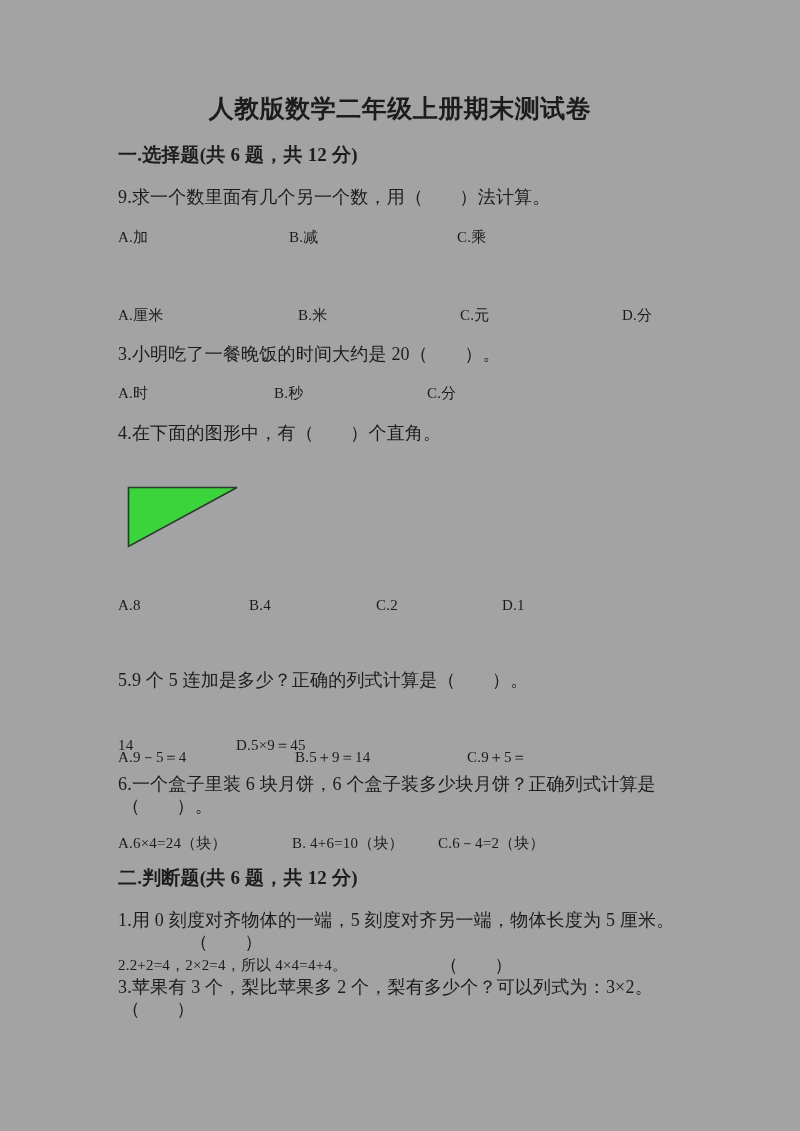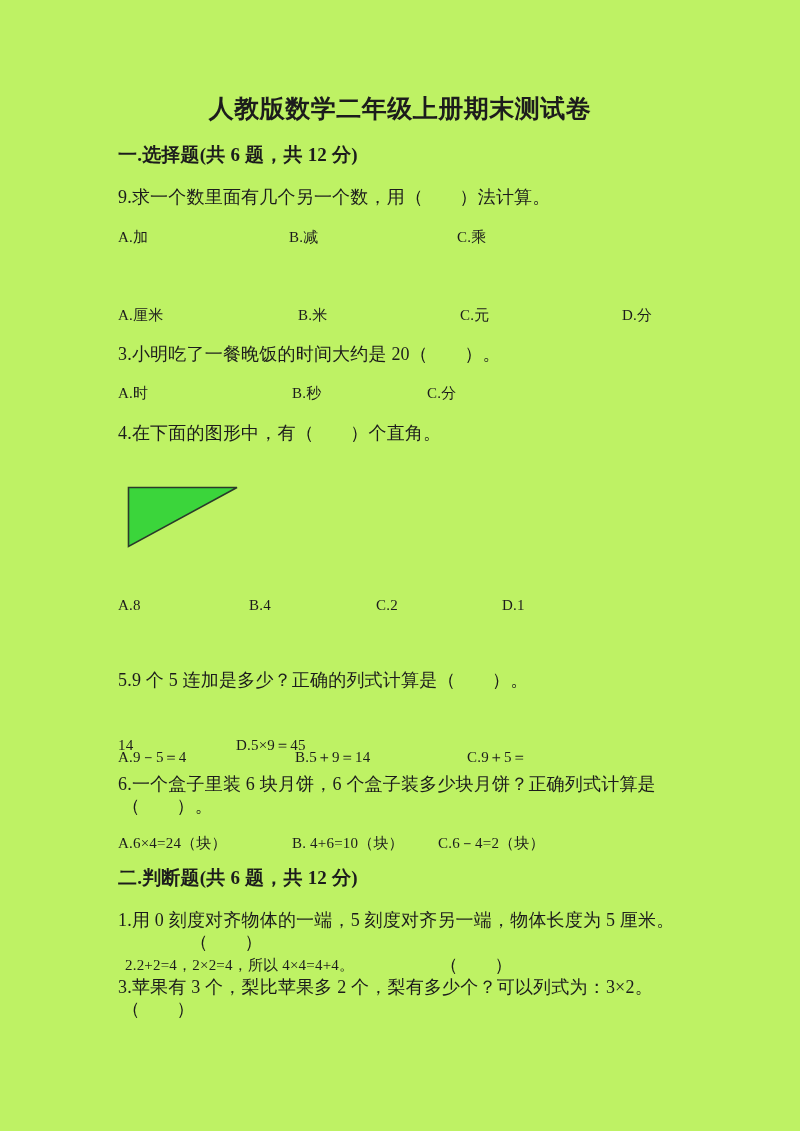--- a/index.html
+++ b/index.html
@@ -1,20 +1,20 @@
 <!DOCTYPE html>
 <html><head>
 <meta charset="utf-8">
 <style>
   html, body { margin: 0; padding: 0; background: #ffffff; }
   .page {
     position: relative;
     width: 800px;
     height: 1131px;
-    background: #bef264;
+    background: #a3a3a3;
     font-family: "Liberation Serif", "DejaVu Serif", serif;
     color: #1c1c1c;
     overflow: hidden;
   }
   .line {
     position: absolute;
     left: 118px;
     font-size: 18px;
     line-height: 22px;
     white-space: pre;
@@ -63,21 +63,21 @@
   <div class="line optrow" style="top:304px;">
     <span class="opt" style="left:0px;">A.厘米</span>
     <span class="opt" style="left:180px;">B.米</span>
     <span class="opt" style="left:342px;">C.元</span>
     <span class="opt" style="left:504px;">D.分</span>
   </div>
 
   <div class="line" style="top:343px;">3.小明吃了一餐晚饭的时间大约是 20（　　）。</div>
   <div class="line optrow" style="top:382px;">
     <span class="opt" style="left:0px;">A.时</span>
-    <span class="opt" style="left:174px;">B.秒</span>
+    <span class="opt" style="left:156px;">B.秒</span>
     <span class="opt" style="left:309px;">C.分</span>
   </div>
 
   <div class="line" style="top:422px;">4.在下面的图形中，有（　　）个直角。</div>
 
   <svg class="fig" style="left:127px; top:486px;" width="113" height="63" viewBox="0 0 113 63">
     <polygon points="1.5,1.5 110,1.5 1.5,60.5" stroke-width="1.6" fill="#3bd53b" stroke="#2a3a2a"></polygon>
   </svg>
 
   <div class="line optrow" style="top:594px;">
@@ -105,20 +105,20 @@
     <span class="opt" style="left:174px;">B. 4+6=10（块）</span>
     <span class="opt" style="left:320px;">C.6－4=2（块）</span>
   </div>
 
   <div class="line heading" style="top:867px;">二.判断题(共 6 题，共 12 分)</div>
 
   <div class="line" style="top:909px;">1.用 0 刻度对齐物体的一端，5 刻度对齐另一端，物体长度为 5 厘米。</div>
   <div class="line" style="top:931px; left:190px;">（　　）</div>
 
   <div class="line optrow" style="top:954px;">
-    <span class="opt" style="left:7px;">2.2+2=4，2×2=4，所以 4×4=4+4。</span>
+    <span class="opt" style="left:0px;">2.2+2=4，2×2=4，所以 4×4=4+4。</span>
     <span class="blank-inline" style="left:322px;">（　　）</span>
   </div>
 
   <div class="line" style="top:976px;">3.苹果有 3 个，梨比苹果多 2 个，梨有多少个？可以列式为：3×2。</div>
   <div class="line" style="top:998px; left:122px;">（　　）</div>
 
 </div>
 
 </body></html>

